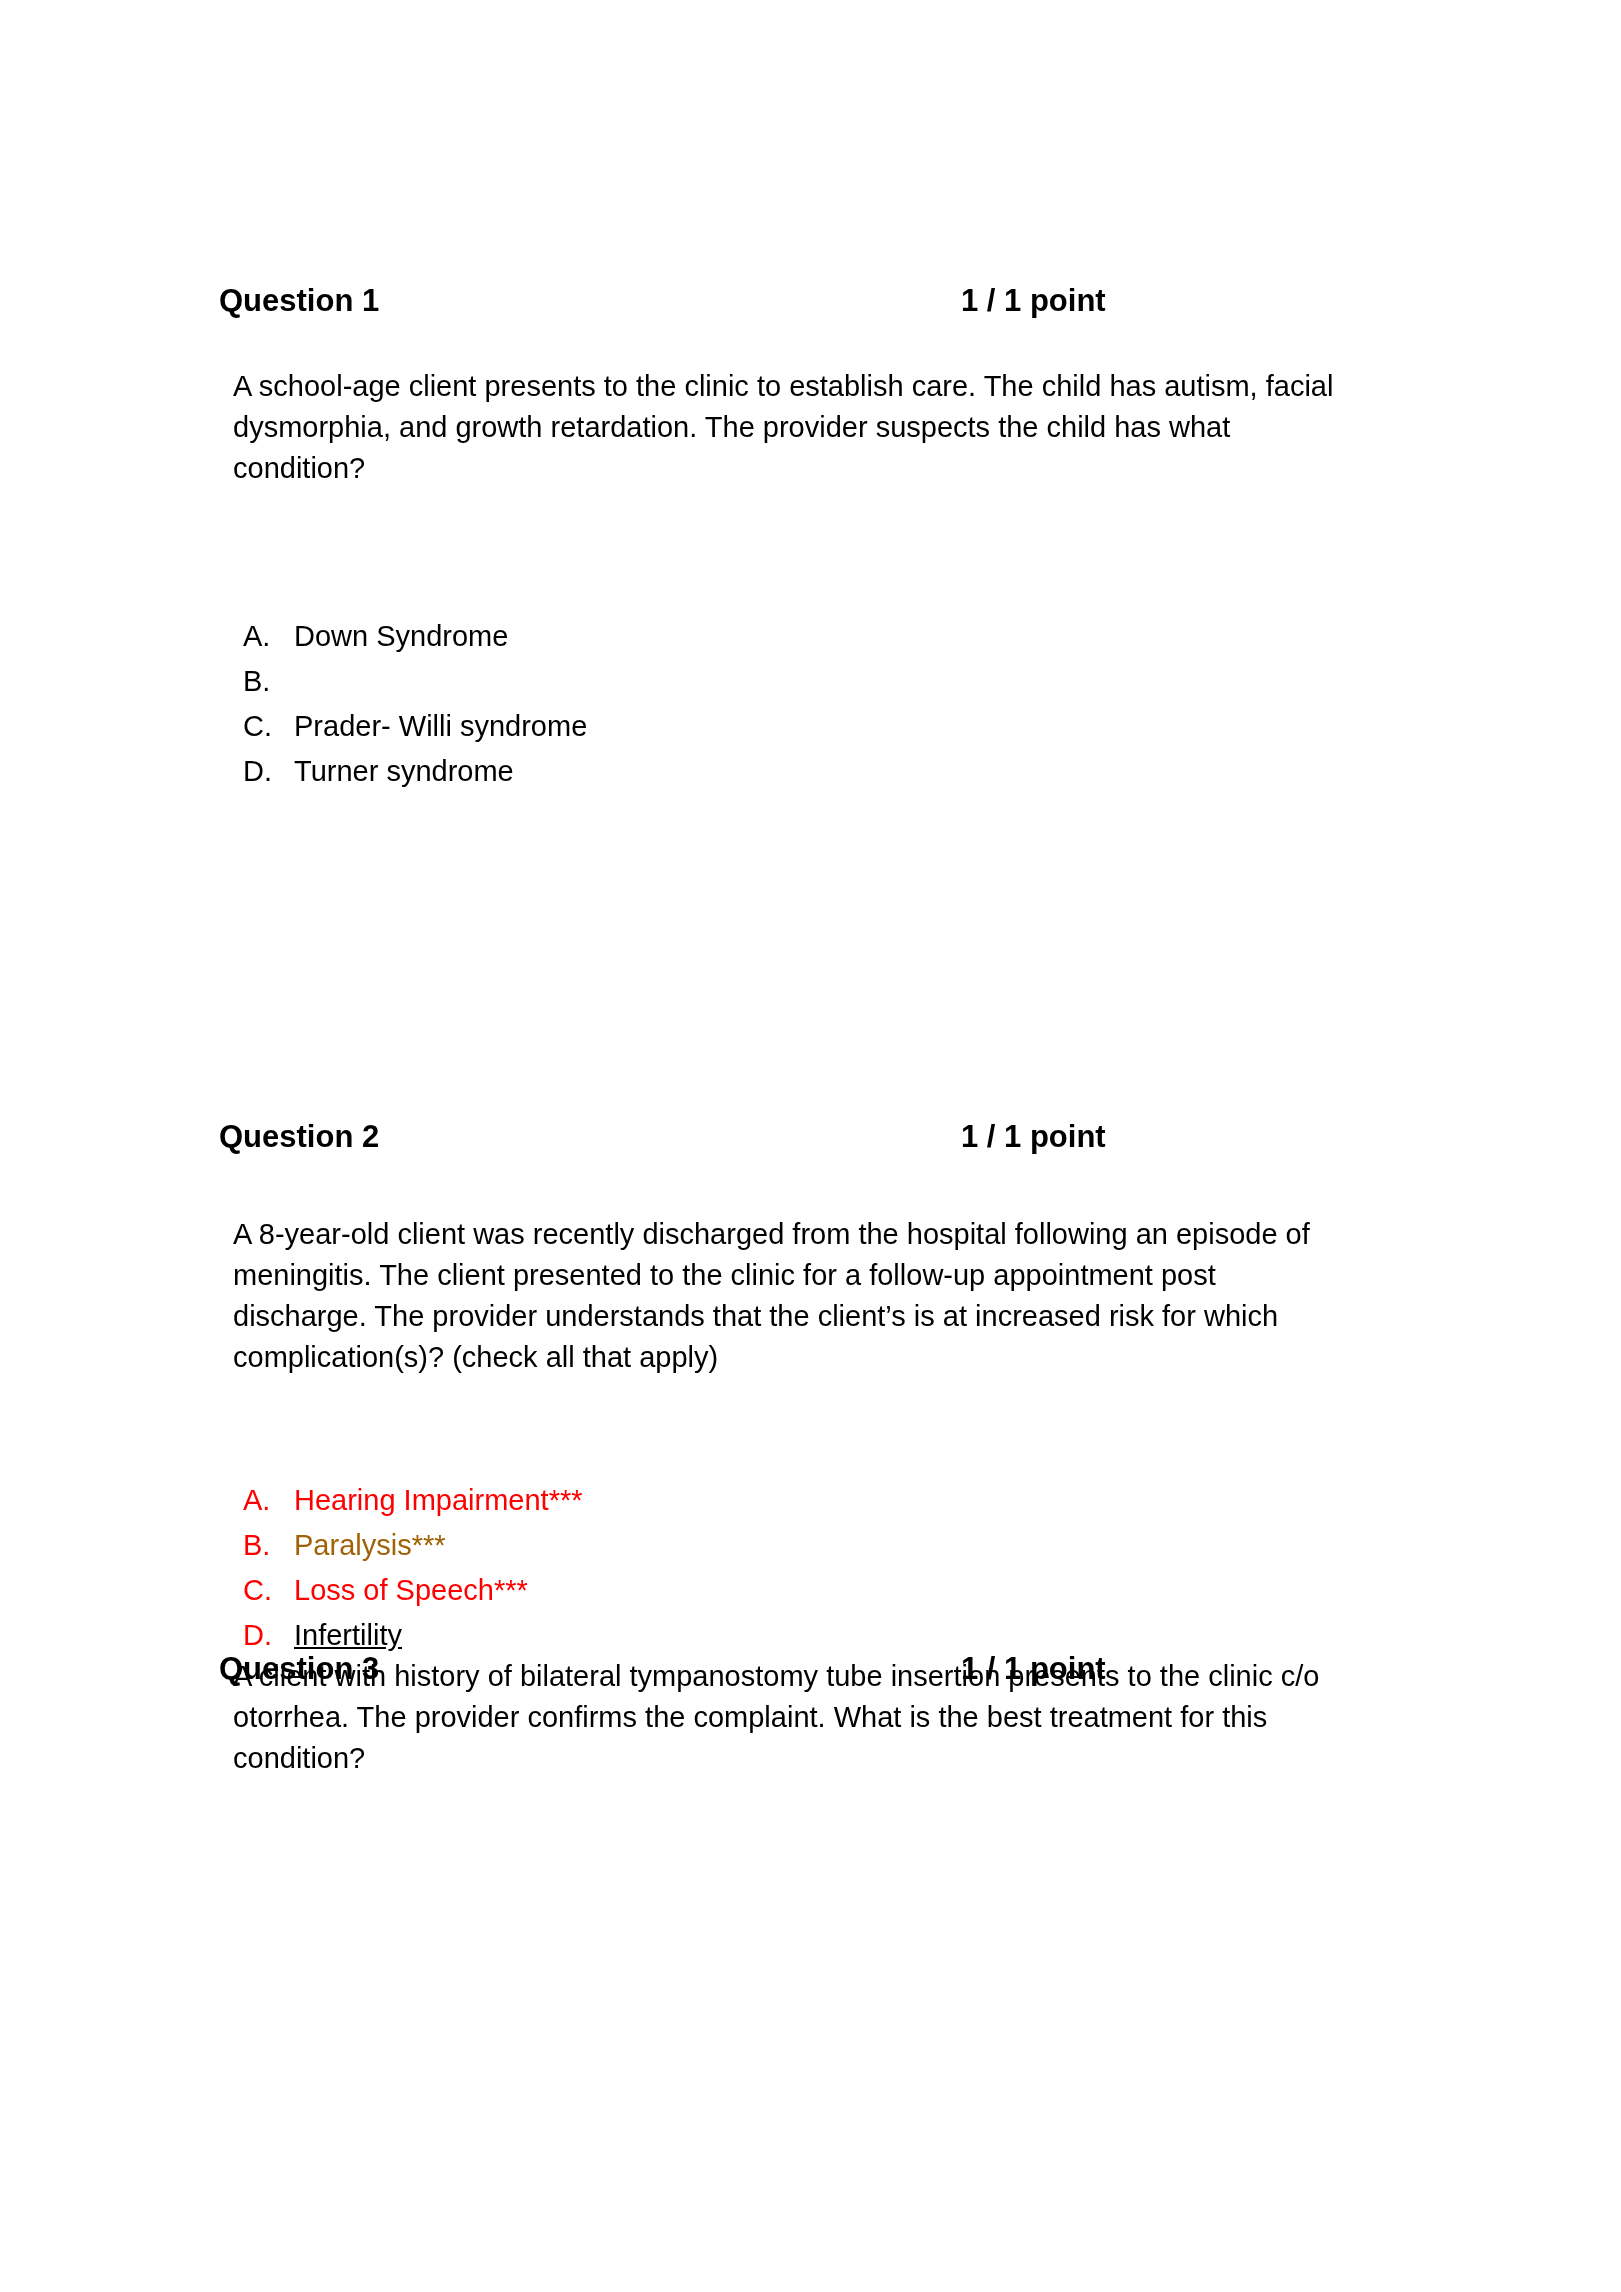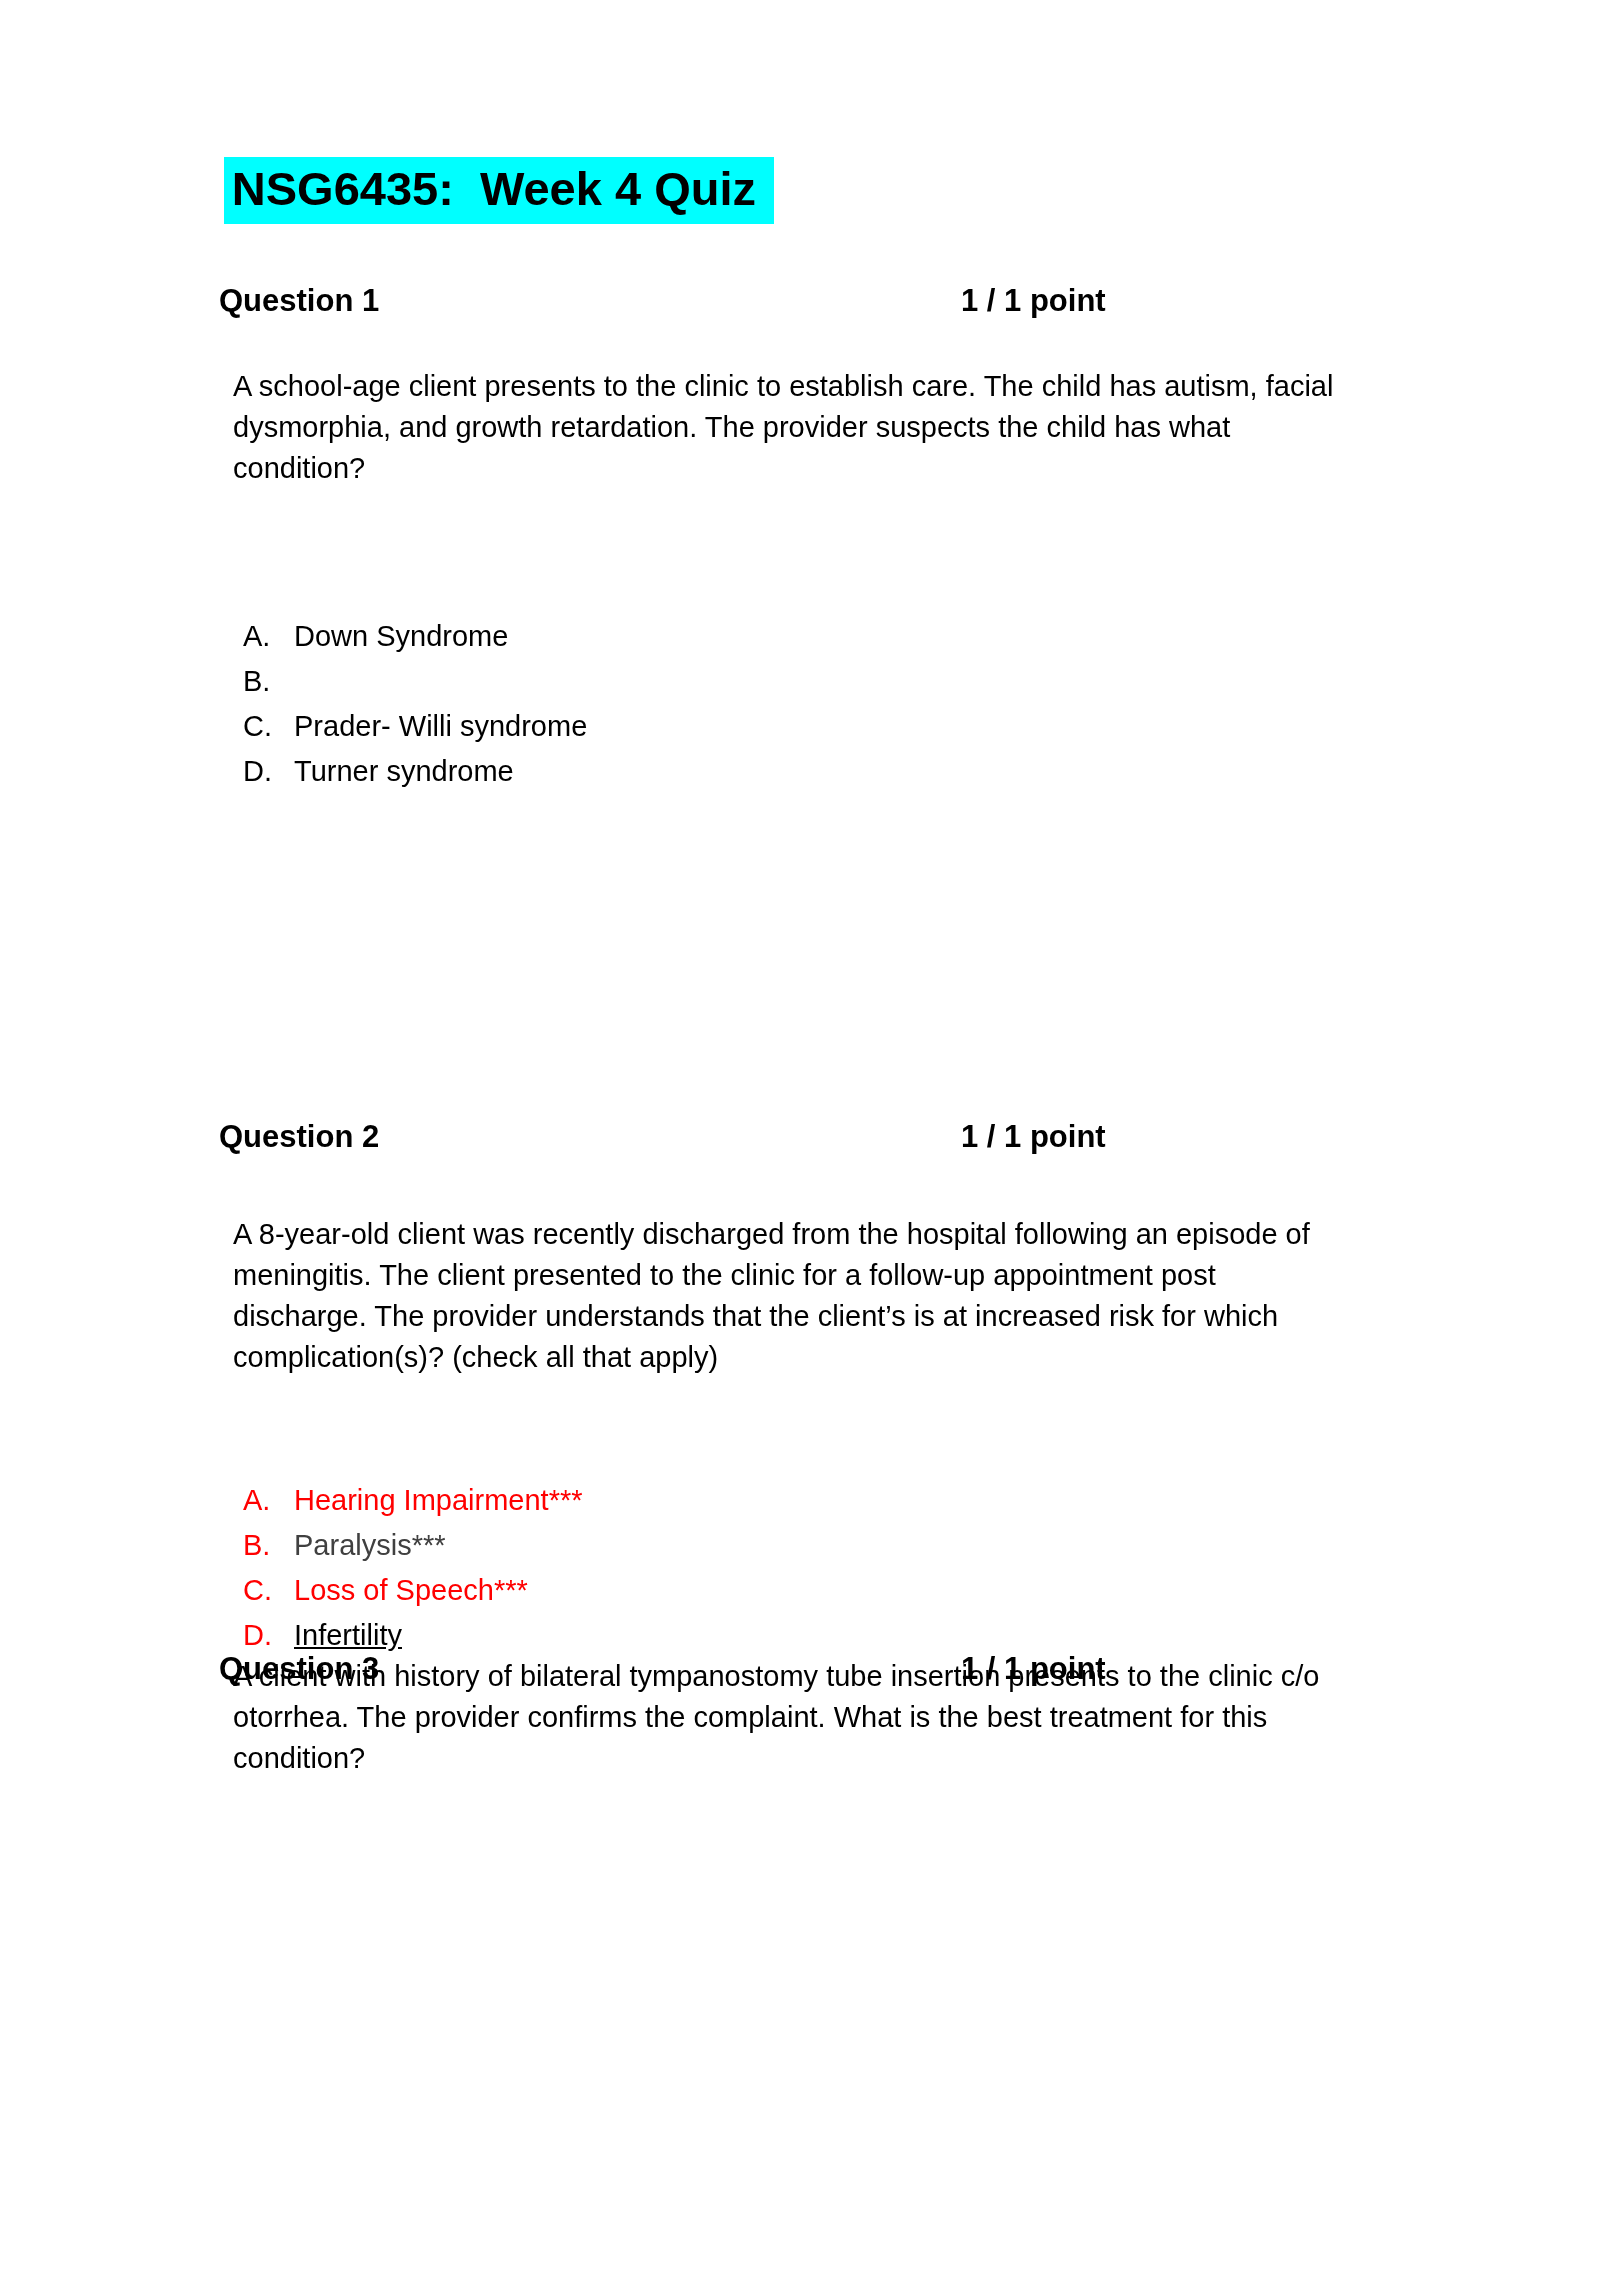--- a/index.html
+++ b/index.html
@@ -54,23 +54,20 @@
     font-size: 29px;
   }
   .opt { display: flex; line-height: 45px; }
   .opt-letter { width: 51px; flex: none; }
 </style>
 </head>
 <body>
 
 <div class="page">
 
-  <div class="title-band">
-    <span class="title-text">NSG6435:  Week 4 Quiz</span>
-  </div>
 
   <div class="qheader" style="top:281px">
     <span>Question 1</span>
     <span class="qpoints">1 / 1 point</span>
   </div>
 
   <div class="prompt" style="top:366px">A school-age client presents to the clinic to establish care. The child has autism, facial
 dysmorphia, and growth retardation. The provider suspects the child has what
 condition?</div>
 
@@ -103,21 +100,21 @@
 discharge. The provider understands that the client’s is at increased risk for which
 complication(s)? (check all that apply)</div>
 
   <div class="options" style="top:1478px">
     <div class="opt">
       <span class="opt-letter" style="color: rgb(255, 0, 0);">A.</span>
       <span class="opt-text" style="color: rgb(255, 0, 0);">Hearing Impairment***</span>
     </div>
     <div class="opt">
       <span class="opt-letter" style="color: rgb(255, 0, 0);">B.</span>
-      <span class="opt-text" style="color: #404040;">Paralysis***</span>
+      <span class="opt-text" style="color: #a16207;">Paralysis***</span>
     </div>
     <div class="opt">
       <span class="opt-letter" style="color: rgb(255, 0, 0);">C.</span>
       <span class="opt-text" style="color: rgb(255, 0, 0);">Loss of Speech***</span>
     </div>
     <div class="opt">
       <span class="opt-letter" style="color: rgb(255, 0, 0);">D.</span>
       <span class="opt-text" style="color: rgb(0, 0, 0); text-decoration: underline;">Infertility</span>
     </div>
   </div>

